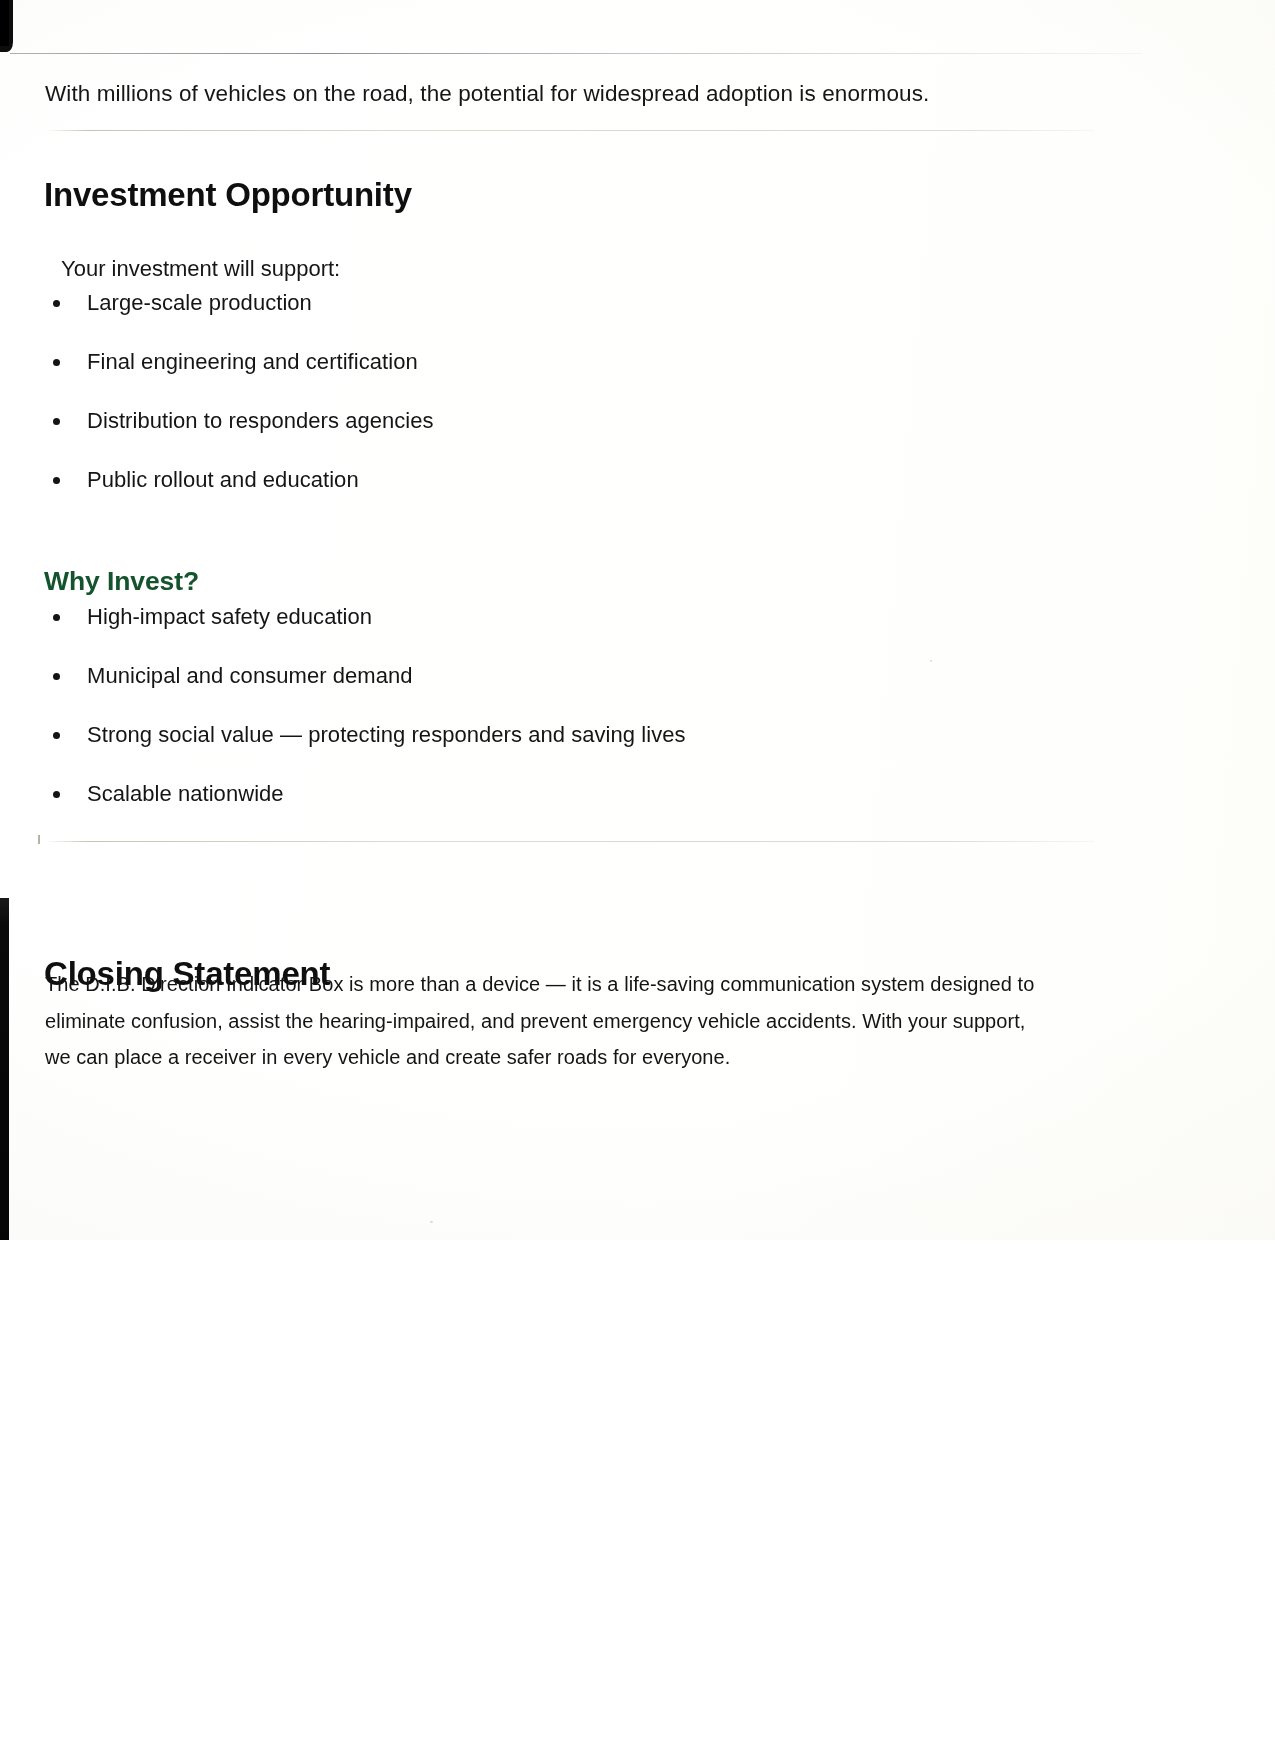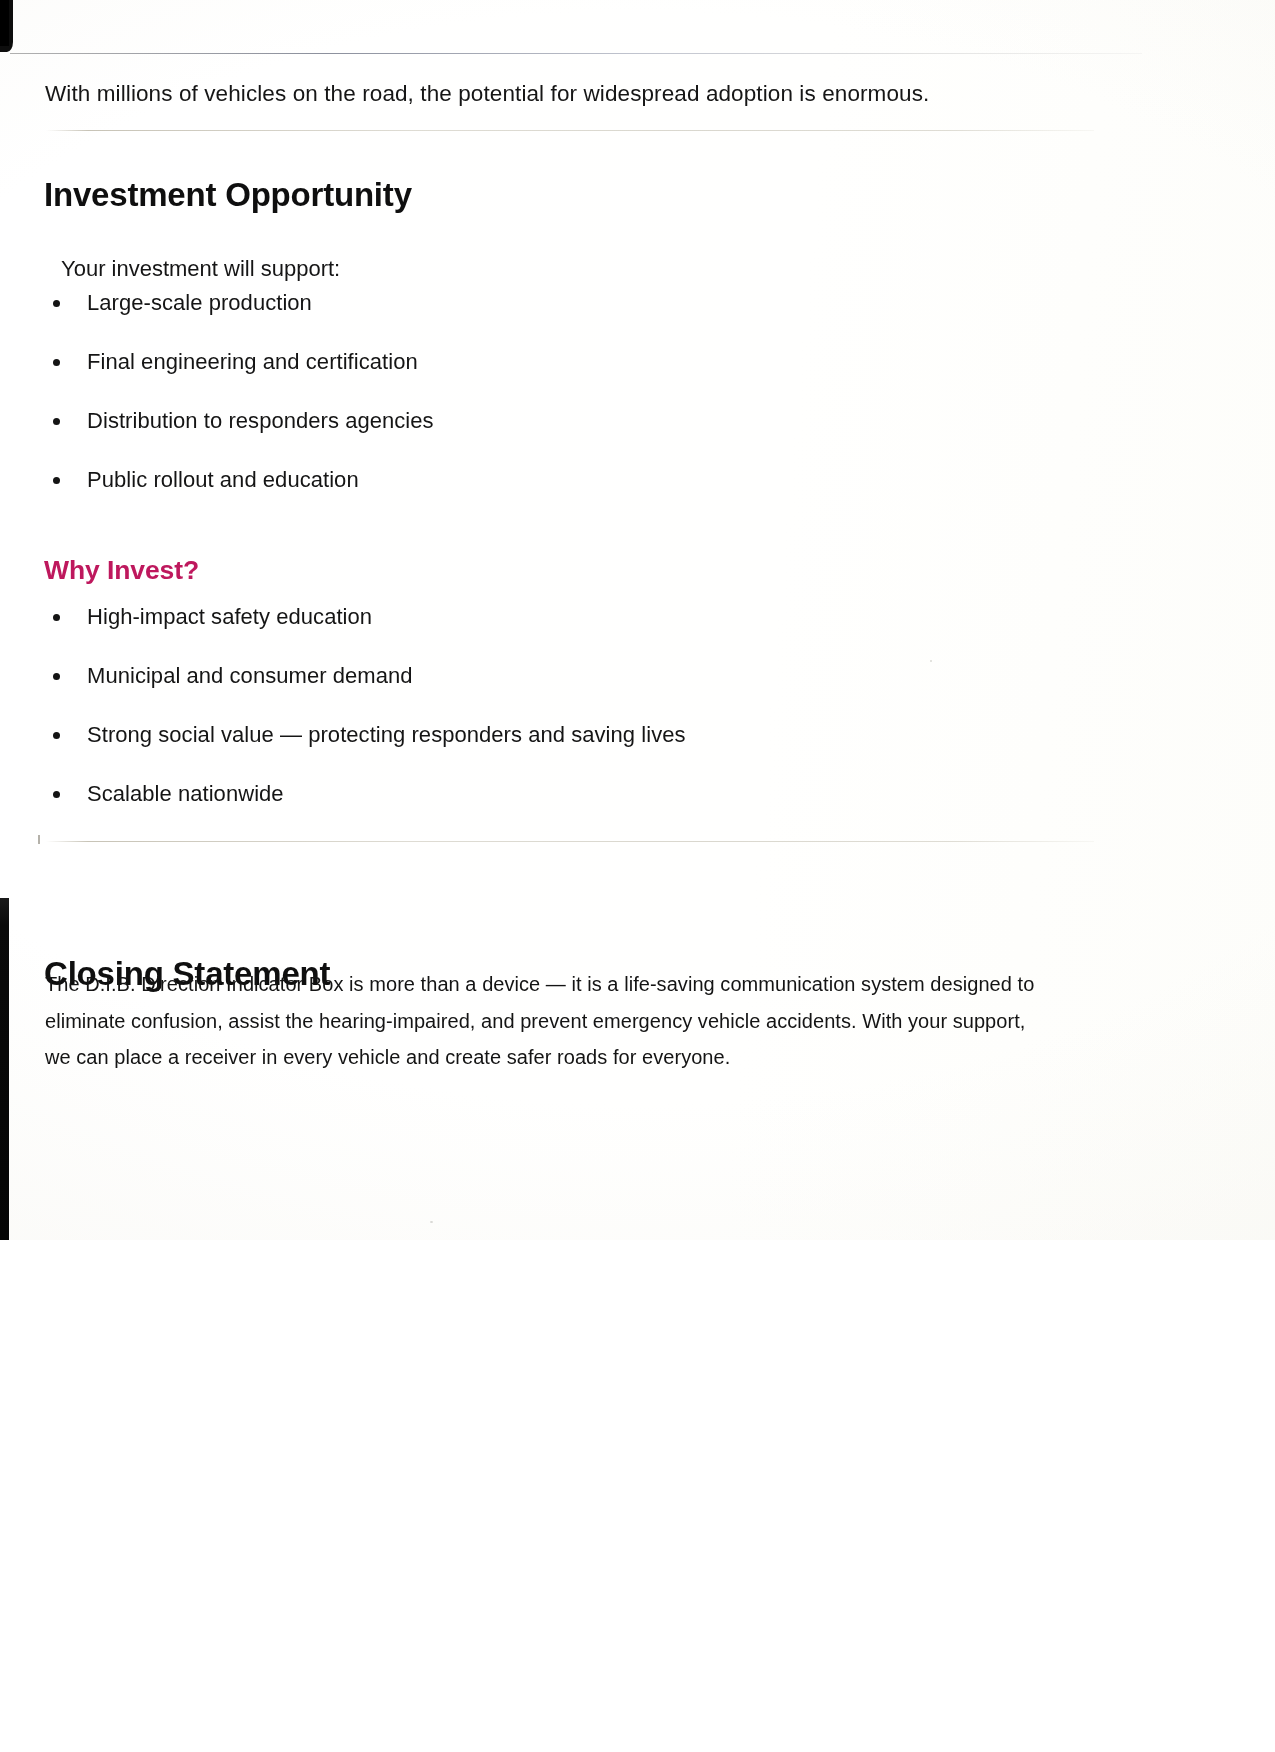--- a/index.html
+++ b/index.html
@@ -114,25 +114,24 @@
     font-weight: bold;
     color: #0f0f0f;
     font-size: 33px;
     letter-spacing: -0.2px;
     line-height: 38px;
   }
   .h-minor {
     position: absolute;
     left: 44px;
     font-weight: bold;
-    color: #be185d;
+    color: #14532d;
     font-size: 26.5px;
     letter-spacing: -0.1px;
     line-height: 32px;
-    margin-top: 11px;
   }
   .heading-investment { top: 168px; margin-top: 8px; }
   .heading-why        { top: 543px; }
   .heading-closing    { top: 933px; }
 
   .intro-line {
     position: absolute;
     left: 61px;
     top: 232px;
     font-size: 22px;

